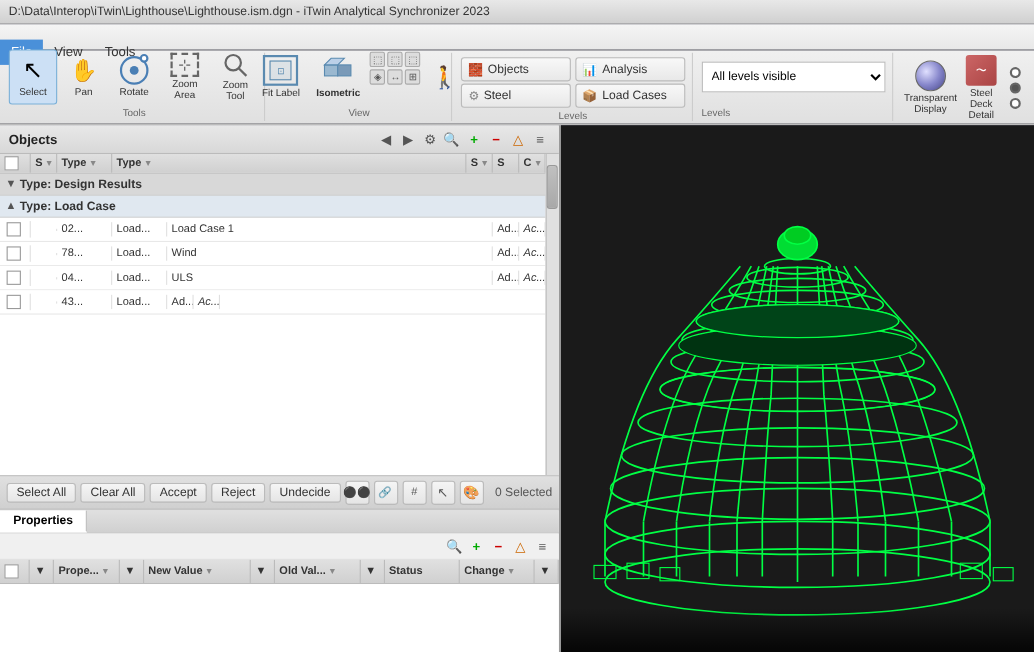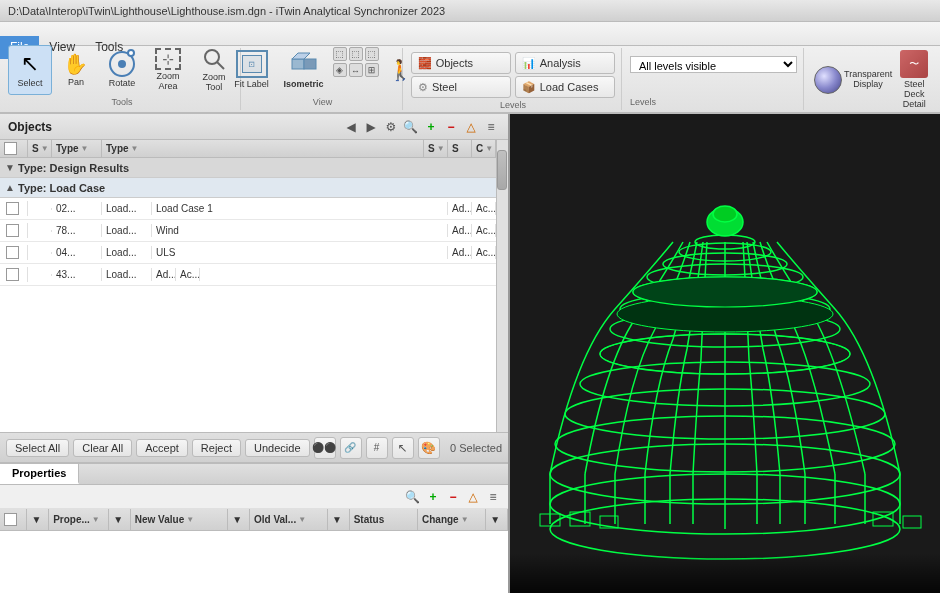--- a/index.html
+++ b/index.html
@@ -80,21 +80,21 @@
       font-size: 9px;
       color: #333;
       text-align: center;
       line-height: 1.1;
     }
     .dropdown-select {
       border: 1px solid #bbb;
       background: white;
       padding: 2px 4px;
       font-size: 11px;
-      height: 17px;
+      height: 28px;
       min-width: 150px;
       cursor: pointer;
     }
     .sphere-icon {
       width: 28px;
       height: 28px;
       border-radius: 50%;
       background: radial-gradient(circle at 35% 35%, #e0e0ff, #8888cc, #444488);
       border: 1px solid #666;
     }
@@ -240,21 +240,21 @@
       text-overflow: ellipsis;
       white-space: nowrap;
       display: flex;
       align-items: center;
     }
     .td-check { width: 28px; padding-left: 6px; }
     .td-s { width: 24px; }
     .td-type { width: 50px; }
     .td-label { flex: 1; min-width: 80px; }
     .td-s2 { width: 24px; }
-    .td-s3 { width: 24px; }
+    .td-s3 { width: 24px; font-style: italic; }
 
     .checkbox-cell {
       width: 13px;
       height: 13px;
       border: 1px solid #999;
       background: white;
       cursor: pointer;
       display: inline-block;
     }
 
@@ -602,21 +602,21 @@
   <div class="toolbar-section" style="border-right:1px solid #ccc;padding:4px 6px 2px;min-width:180px;align-items:flex-start;">
     <div style="display:flex;flex-direction:column;gap:4px;flex:1;padding-top:4px;width:100%;">
       <select class="dropdown-select">
         <option>All levels visible</option>
       </select>
     </div>
     <span class="section-label">Levels</span>
   </div>
 
   <div class="toolbar-section" style="flex-direction:row;gap:8px;align-items:center;padding:4px 8px 2px;border-right:none;">
-    <div style="display:flex;flex-direction:row;align-items:center;gap:2px;">
+    <div style="display:flex;flex-direction:column;align-items:center;gap:2px;">
       <div class="sphere-icon"></div>
       <span style="font-size:9px;color:#333;text-align:center;line-height:1.1;">Transparent<br>Display</span>
     </div>
     <div style="display:flex;flex-direction:column;align-items:center;gap:2px;">
       <div class="wave-icon">〜</div>
       <span style="font-size:9px;color:#333;text-align:center;line-height:1.1;">Steel Deck<br>Detail</span>
     </div>
 
     <div style="display:flex;flex-direction:column;gap:4px;margin-left:4px;">
       <div style="width:10px;height:10px;border:2px solid #666;border-radius:50%;background:white;"></div>

